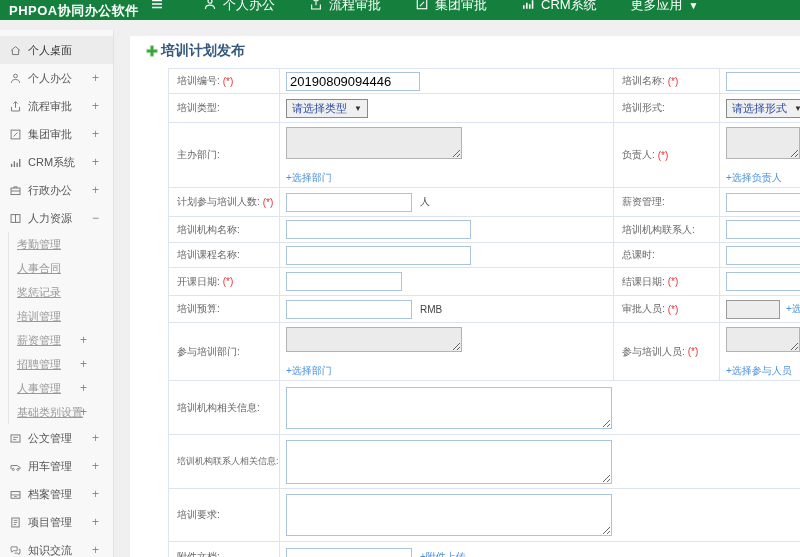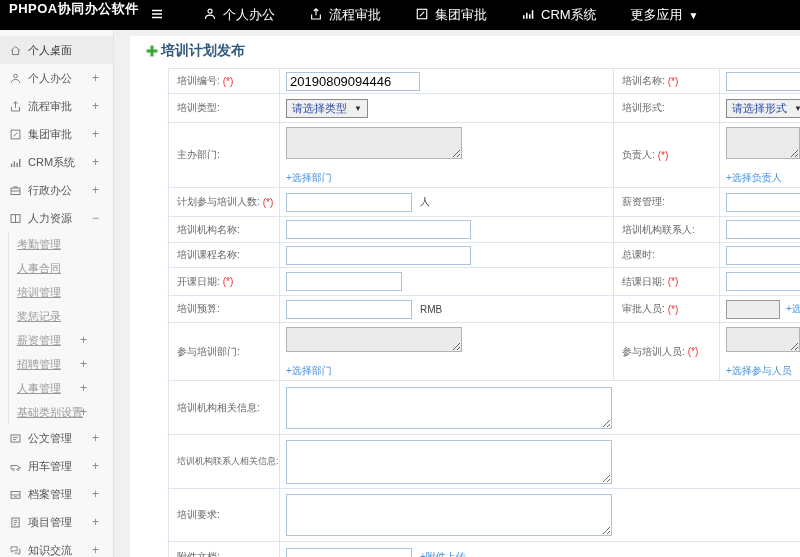--- a/index.html
+++ b/index.html
@@ -1,21 +1,21 @@
 <!DOCTYPE html>
 <html><head>
 <meta charset="utf-8">
 <style>
   * { margin:0; padding:0; box-sizing:border-box; }
   html,body { width:800px; height:557px; }
   body { font-family:"Liberation Sans","DejaVu Sans",sans-serif; font-size:12px; background:#f0f0f0; }
   .viewport { position:relative; width:800px; height:557px; overflow:hidden; background:#f0f0f0; }
 
   
-  .topbar { position:absolute; top:0; left:0; width:800px; height:30px; background:#000000; display:flex; align-items:flex-start; color:#fff; z-index:10; }
+  .topbar { position:absolute; top:0; left:0; width:800px; height:20px; background:#15803d; display:flex; align-items:flex-end; color:#fff; z-index:10; }
   .logo { width:142px; padding-left:9px; font-size:13px; font-weight:bold; letter-spacing:0.5px; }
   .menu-toggle { width:30px; height:30px; display:flex; align-items:center; justify-content:center; cursor:pointer; }
   .menu-toggle svg { width:16px; height:16px; }
   .topnav { display:flex; align-items:center; height:30px; margin-left:14px; }
   .topnav-item { display:flex; align-items:center; height:30px; padding:0 17px; font-size:13px; cursor:pointer; white-space:nowrap; }
   .topnav-item svg { width:14px; height:14px; margin-right:6px; }
   .caret { font-size:10px; margin-left:6px; }
 
   
   .sidebar { position:absolute; top:30px; left:0; bottom:0; width:114px; background:#f8f8f8; border-right:1px solid #e2e2e2; padding-top:6px; }
@@ -182,24 +182,24 @@
         <span class="mi-label">人力资源</span>
         <span class="mi-expand">−</span>
       </div>
       <div class="mi sub">
         <span class="mi-label">考勤管理</span>
       </div>
       <div class="mi sub">
         <span class="mi-label">人事合同</span>
       </div>
       <div class="mi sub">
+        <span class="mi-label">奖惩记录</span>
+      </div>
+      <div class="mi sub">
         <span class="mi-label">培训管理</span>
-      </div>
-      <div class="mi sub">
-        <span class="mi-label">奖惩记录</span>
       </div>
       <div class="mi sub">
         <span class="mi-label">薪资管理</span>
         <span class="mi-expand">+</span>
       </div>
       <div class="mi sub">
         <span class="mi-label">招聘管理</span>
         <span class="mi-expand">+</span>
       </div>
       <div class="mi sub">

